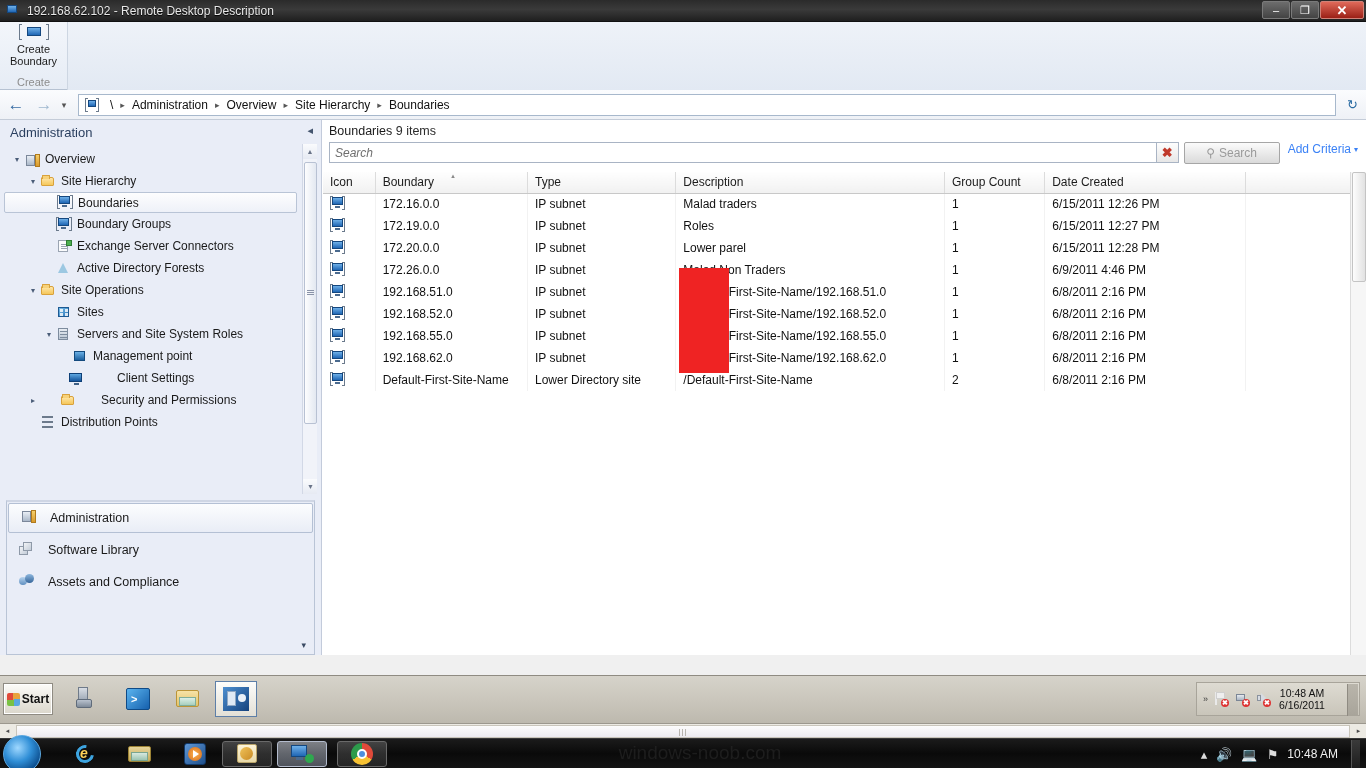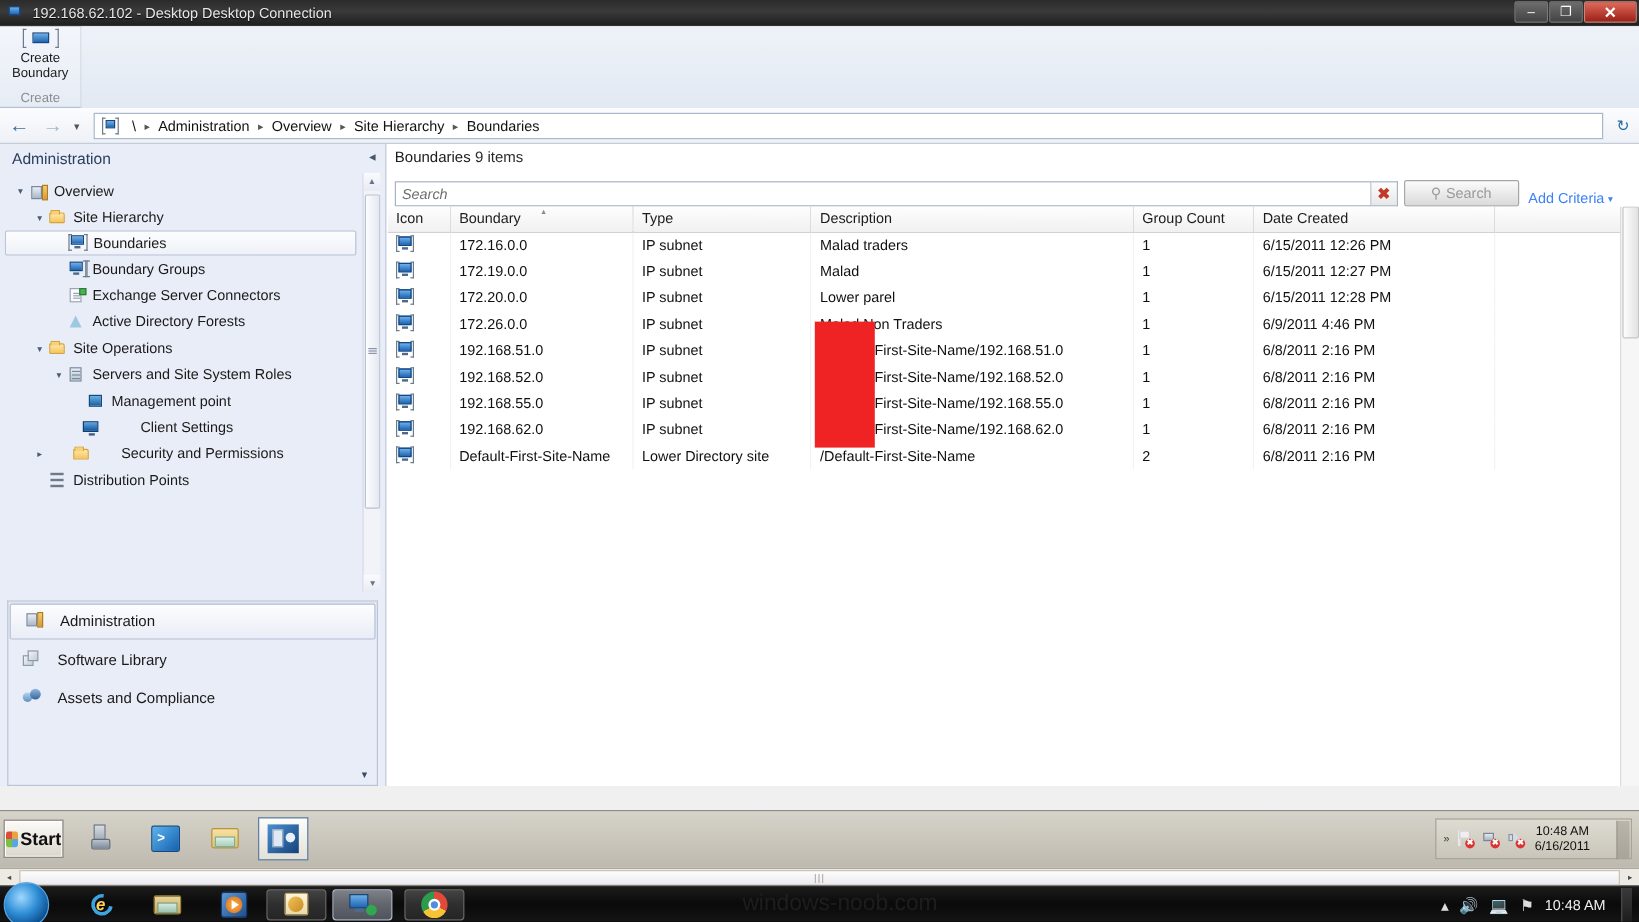--- a/index.html
+++ b/index.html
@@ -200,21 +200,21 @@
     position: absolute; left: 323px; top: 0; right: 0; height: 535px;
     background: #fff;
     display: flex; flex-direction: column;
   }
   #list-title {
     height: 22px; padding: 4px 0 0 6px; font-size: 12.5px; color: #1b1b1b;
     white-space: nowrap;
   }
   #list-title .cnt { color: #2b2b2b; }
   #search-row {
-    height: 30px; display: flex; align-items: flex-end; padding: 0 18px 0 6px; gap: 0;
+    height: 30px; display: flex; align-items: flex-start; padding: 0 4px 0 6px; gap: 0;
   }
   #search-input {
     flex: 1; height: 21px; border: 1px solid #a9b4c4; background: #fff;
     font-family: "Liberation Sans", sans-serif; font-size: 12px;
     padding: 0 5px; color: #111; font-style: italic;
   }
   #search-input::placeholder { color: #6f6f6f; font-style: italic; }
   #search-clear-btn {
     width: 22px; height: 21px; border: 1px solid #a9b4c4; border-left: none;
     background: linear-gradient(to bottom,#fdfdfd,#e7e7e7);
@@ -285,21 +285,21 @@
     position: absolute; left: 0; top: 675px; width: 1366px; height: 48px;
     background: linear-gradient(to bottom,#d6d3ca 0%, #cbc7bd 48%, #bdb9ae 100%);
     border-top: 1px solid #8f8b82;
   }
   #guest-start {
     position: absolute; left: 4px; top: 684px; width: 48px; height: 30px;
     background: linear-gradient(to bottom,#fbfaf7,#dcd8cd);
     border: 1px solid #fff; outline: 1px solid #8f8b82;
     display: flex; align-items: center; justify-content: center; gap: 2px;
   }
-  #guest-start .slbl { font-size: 15px; font-weight: bold; color: #111; }
+  #guest-start .slbl { font-size: 12px; font-weight: bold; color: #111; }
   .gt-btn {
     position: absolute; top: 681px; width: 42px; height: 36px;
     display: flex; align-items: center; justify-content: center;
   }
   .gt-btn.active {
     background: linear-gradient(to bottom,#fdfdfb,#e3e0d6);
     border: 1px solid #5d7fa8;
   }
   #guest-tray {
     position: absolute; right: 6px; top: 682px; width: 164px; height: 34px;
@@ -490,21 +490,21 @@
 <body>
 
 <div id="rdp-window">
 
   <div id="rdp-titlebar">
     <span class="tb-icon">
       <span class="ic">
           <span class="mon" style="left:1px;top:2px;width:10px;height:8px;"></span>
         </span>
     </span>
-    <span class="tb-title">192.168.62.102 - Desktop Desktop Connection</span>
+    <span class="tb-title">192.168.62.102 - Remote Desktop Description</span>
     <div class="winbtns">
       <div class="winbtn">–</div>
       <div class="winbtn">❐</div>
       <div class="winbtn close">✕</div>
     </div>
   </div>
 
   <div id="ribbon">
     <div id="ribbon-group-create">
       <div id="create-boundary-btn">
@@ -584,21 +584,21 @@
               <span class="tree-ico">
                 <span class="ic">
                   <span class="brk-l"></span>
                   <span class="brk-r"></span>
                   <span class="mon"></span>
                   <span class="mon-base"></span>
                 </span>
               </span>
               <span class="tlabel">Boundaries</span>
             </div>
-            <div class="tnode" style="padding-left: 38px; text-align: right;">
+            <div class="tnode" style="padding-left: 38px;">
               <span class="twist "></span>
               <span class="tree-ico">
                 <span class="ic">
                   <span class="brk-l"></span>
                   <span class="brk-r"></span>
                   <span class="mon"></span>
                   <span class="mon-base"></span>
                 </span>
               </span>
               <span class="tlabel">Boundary Groups</span>
@@ -627,20 +627,34 @@
               <span class="tlabel">Active Directory Forests</span>
             </div>
             <div class="tnode" style="padding-left: 22px;">
               <span class="twist open"></span>
               <span class="tree-ico">
                 <span class="ic">
                   <span class="folder"></span>
                 </span>
               </span>
               <span class="tlabel">Site Operations</span>
+            </div>
+            <div class="tnode" style="padding-left: 38px;">
+              <span class="twist "></span>
+              <span class="tree-ico">
+                <span class="ic">
+                  <span class="grid-ic">
+                    <i style="left:1px;top:1px;width:3px;height:3px"></i>
+                    <i style="left:6px;top:1px;width:3px;height:3px"></i>
+                    <i style="left:1px;top:5px;width:3px;height:3px"></i>
+                    <i style="left:6px;top:5px;width:3px;height:3px"></i>
+                  </span>
+                </span>
+              </span>
+              <span class="tlabel">Sites</span>
             </div>
             <div class="tnode" style="padding-left: 38px;">
               <span class="twist open"></span>
               <span class="tree-ico">
                 <span class="ic">
                   <span class="srv-ic">
                     <i style="top:2px"></i>
                     <i style="top:5px"></i>
                     <i style="top:8px"></i>
                   </span>
@@ -795,21 +809,21 @@
               </tr>
               <tr>
                 <td class="c-icon"><span class="row-ico"><span class="ic">
                       <span class="brk-l"></span>
                       <span class="brk-r"></span>
                       <span class="mon"></span>
                       <span class="mon-base"></span>
                     </span></span></td>
                 <td class="c-bound">172.19.0.0</td>
                 <td>IP subnet</td>
-                <td>Malad</td>
+                <td>Roles</td>
                 <td>1</td>
                 <td>6/15/2011 12:27 PM</td>
                 <td></td>
               </tr>
               <tr>
                 <td class="c-icon"><span class="row-ico"><span class="ic">
                       <span class="brk-l"></span>
                       <span class="brk-r"></span>
                       <span class="mon"></span>
                       <span class="mon-base"></span>

